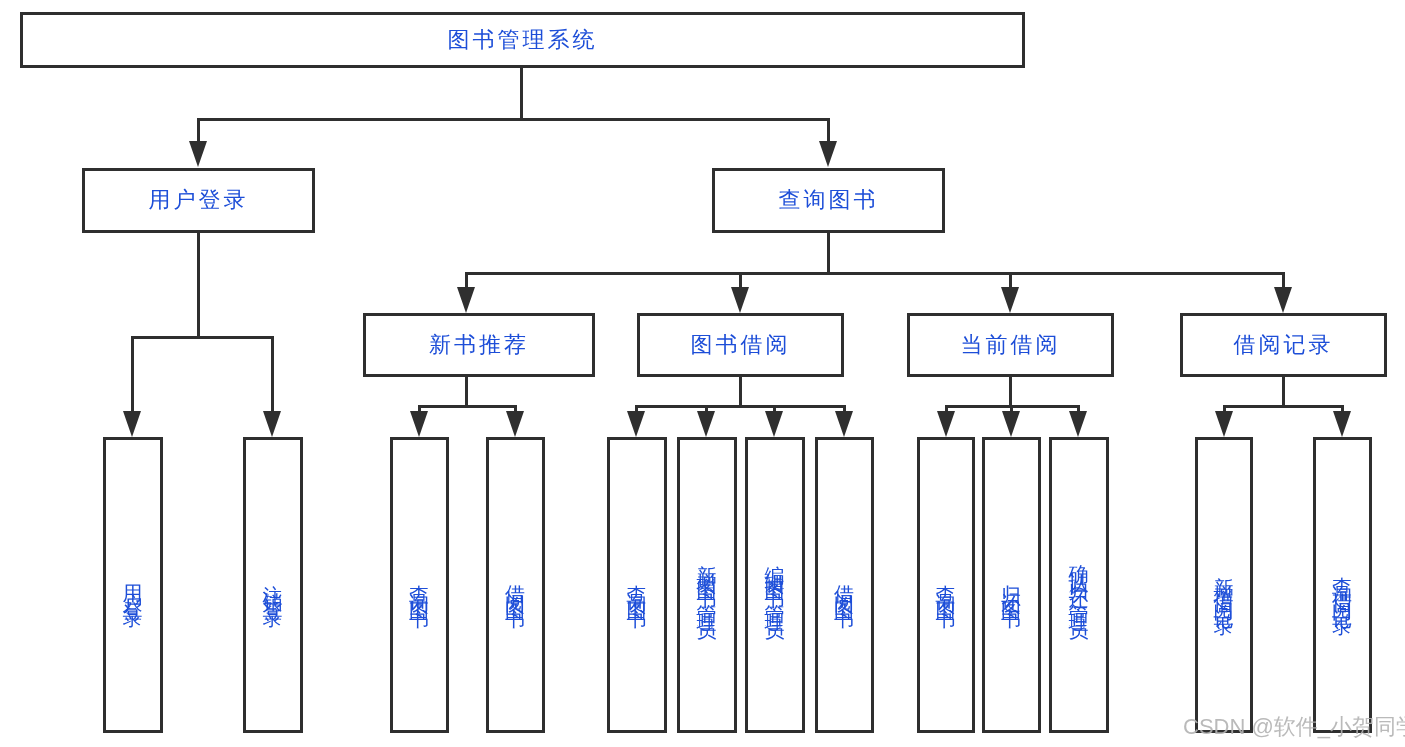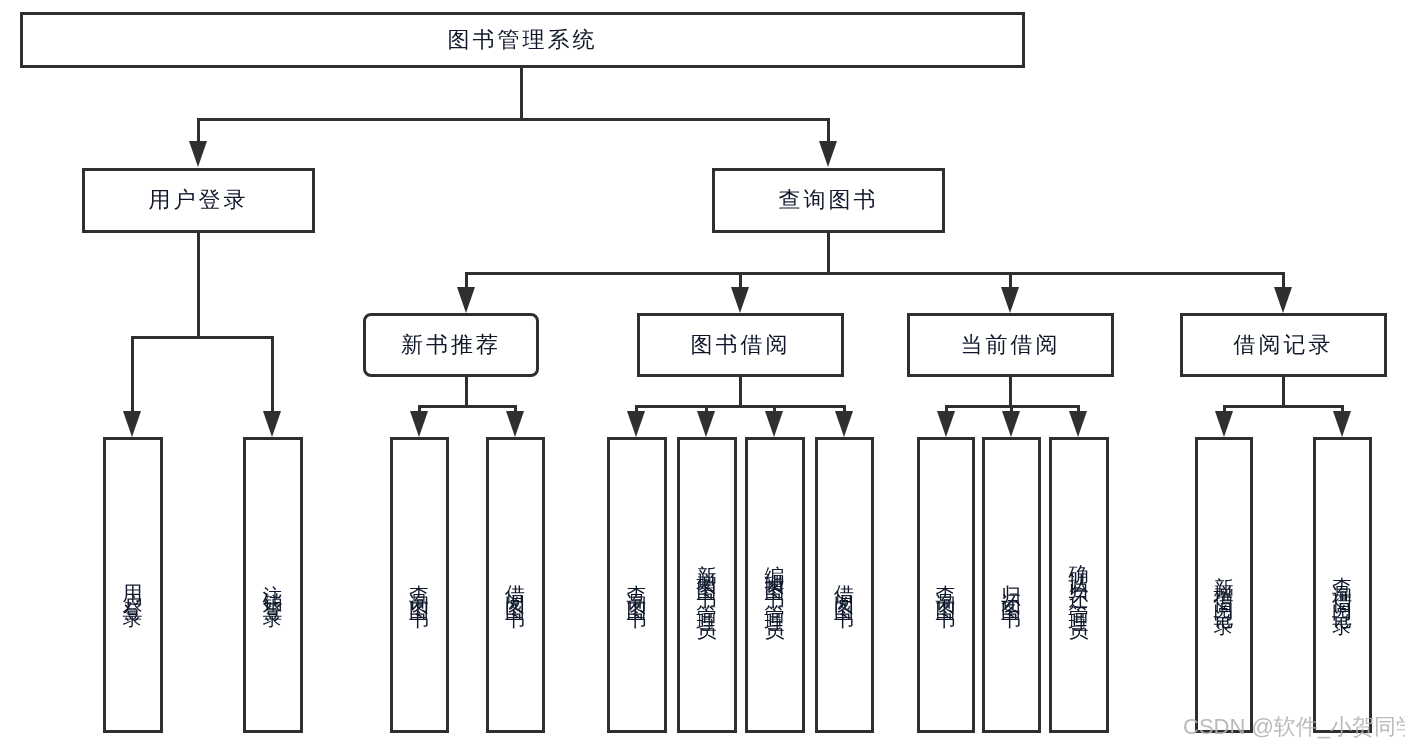--- a/index.html
+++ b/index.html
@@ -6,21 +6,21 @@
   .stage {
     position:relative; width:1405px; height:747px; background:#ffffff;
     overflow:hidden; font-family:"Liberation Sans", sans-serif;
   }
   .box {
     position:absolute; box-sizing:border-box;
     border:3px solid #2f2f2f; background:#ffffff;
     display:flex; align-items:center; justify-content:center;
   }
   .lbl {
-    color:#0f172a; font-size:22px; letter-spacing:3px;
+    color:#1d4ed8; font-size:22px; letter-spacing:3px;
     white-space:nowrap; line-height:1.2;
   }
   .v .lbl {
     writing-mode:vertical-rl; text-orientation:mixed;
     font-size:20px; letter-spacing:8px; white-space:normal; line-height:1.1;
   }
   .hline, .vline { position:absolute; background:#2f2f2f; }
   .arrow {
     position:absolute; width:0; height:0;
     border-left:9px solid transparent; border-right:9px solid transparent;
@@ -65,21 +65,21 @@
   <div class="hline" style="left:465px; top:272px; width:820px; height:3px;"></div>
   <div class="vline" style="left:465px; top:272px; width:3px; height:18px;"></div>
   <div class="arrow" style="left:457px; top:287px;"></div>
   <div class="vline" style="left:739px; top:272px; width:3px; height:18px;"></div>
   <div class="arrow" style="left:731px; top:287px;"></div>
   <div class="vline" style="left:1009px; top:272px; width:3px; height:18px;"></div>
   <div class="arrow" style="left:1001px; top:287px;"></div>
   <div class="vline" style="left:1282px; top:272px; width:3px; height:18px;"></div>
   <div class="arrow" style="left:1274px; top:287px;"></div>
 
-  <div class="box" style="left:363px; top:313px; width:176px; height:64px;border-radius:8px;">
+  <div class="box" style="left:363px; top:313px; width:232px; height:64px;">
     <span class="lbl">新书推荐</span>
   </div>
   <div class="box" style="left:637px; top:313px; width:207px; height:64px;">
     <span class="lbl">图书借阅</span>
   </div>
   <div class="box" style="left:907px; top:313px; width:207px; height:64px;">
     <span class="lbl">当前借阅</span>
   </div>
   <div class="box" style="left:1180px; top:313px; width:207px; height:64px;">
     <span class="lbl">借阅记录</span>

